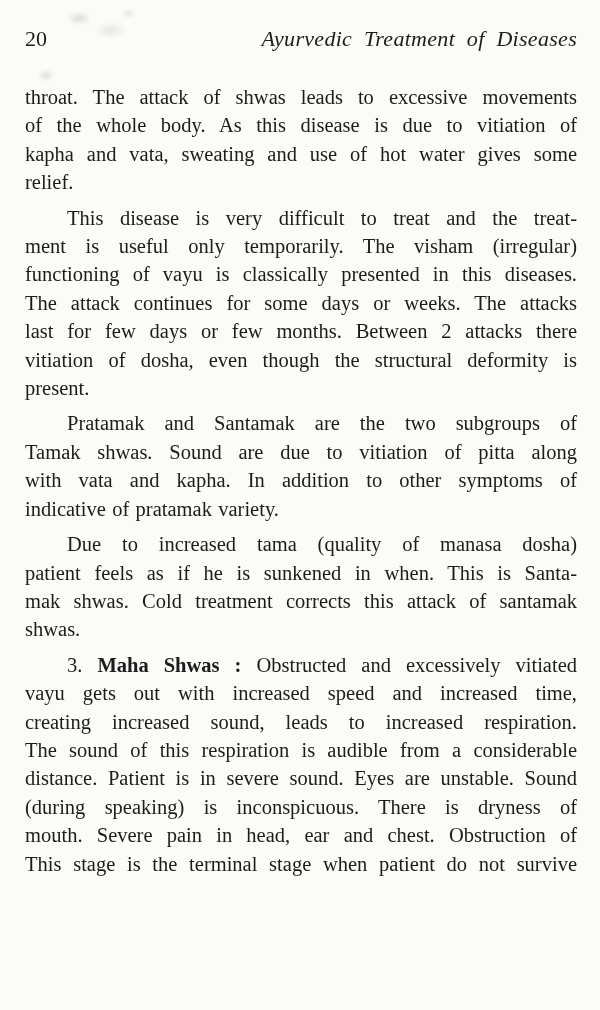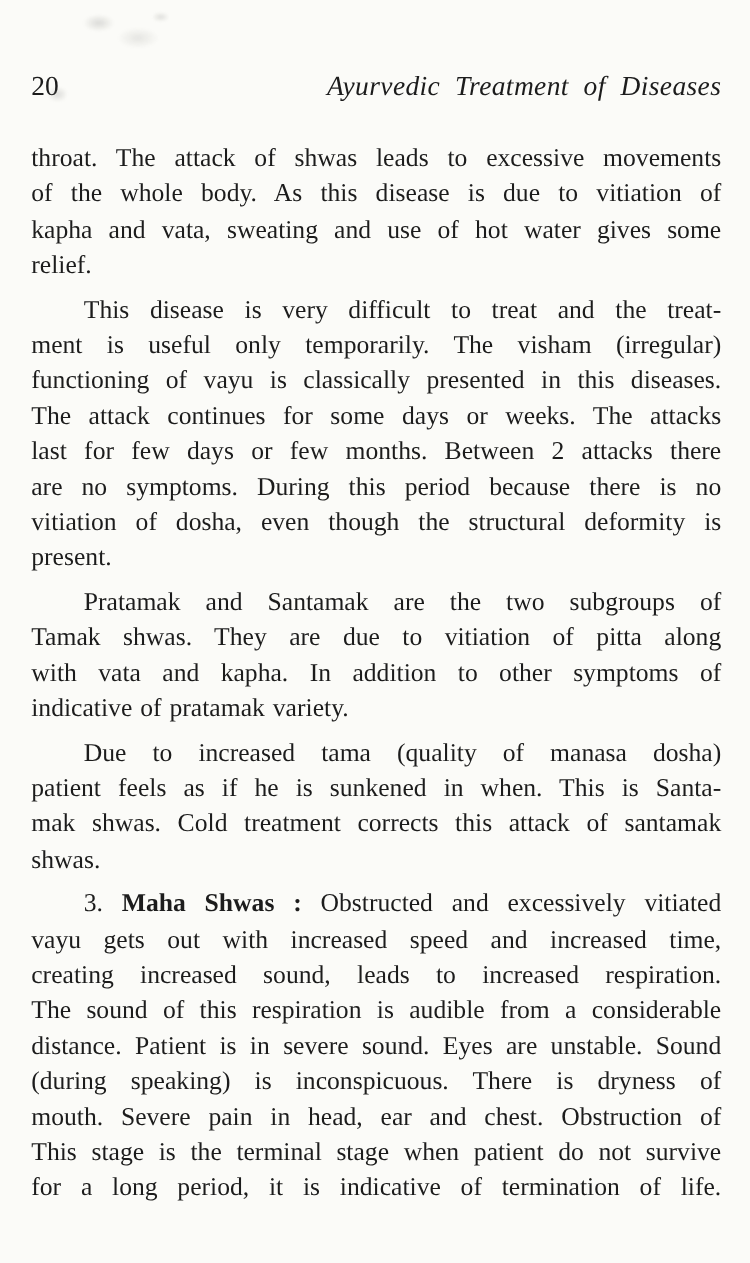--- a/index.html
+++ b/index.html
@@ -28,21 +28,21 @@
   }
   .smudge-b {
     left:28px; top:55px; width:36px; height:34px;
     background:radial-gradient(ellipse 12px 9px at 50% 60%, rgba(115,115,110,.22), transparent 70%);
     filter:blur(1px);
   }
   .running-head {
     display:flex; justify-content:space-between; align-items:baseline;
     font-size:22px; line-height:26px;
   }
-  .head-title { font-style:italic; word-spacing:6px; letter-spacing:.3px;margin-top:30px; }
+  .head-title { font-style:italic; word-spacing:6px; letter-spacing:.3px; }
   .body-text {
     margin-top:31px;
     font-size:20.5px;
     line-height:28.4px;
   }
   .paragraph + .paragraph { margin-top:7px; }
   .line {
     text-align:justify;
     -moz-text-align-last:justify;
     text-align-last:justify;
@@ -73,41 +73,39 @@
         <div class="line">of the whole body. As this disease is due to vitiation of</div>
         <div class="line">kapha and vata, sweating and use of hot water gives some</div>
         <div class="line flush">relief.</div>
       </div>
       <div class="paragraph">
         <div class="line indent">This disease is very difficult to treat and the treat-</div>
         <div class="line">ment is useful only temporarily. The visham (irregular)</div>
         <div class="line">functioning of vayu is classically presented in this diseases.</div>
         <div class="line">The attack continues for some days or weeks. The attacks</div>
         <div class="line">last for few days or few months. Between 2 attacks there</div>
-        <div class="line">are no symptoms. During this period because there is no</div>
         <div class="line">vitiation of dosha, even though the structural deformity is</div>
         <div class="line flush">present.</div>
       </div>
       <div class="paragraph">
         <div class="line indent">Pratamak and Santamak are the two subgroups of</div>
-        <div class="line">Tamak shwas. They are due to vitiation of pitta along</div>
+        <div class="line">Tamak shwas. Sound are due to vitiation of pitta along</div>
         <div class="line">with vata and kapha. In addition to other symptoms of</div>
         <div class="line flush">indicative of pratamak variety.</div>
       </div>
       <div class="paragraph">
         <div class="line indent">Due to increased tama (quality of manasa dosha)</div>
         <div class="line">patient feels as if he is sunkened in when. This is Santa-</div>
         <div class="line">mak shwas. Cold treatment corrects this attack of santamak</div>
         <div class="line flush">shwas.</div>
       </div>
       <div class="paragraph">
         <div class="line indent"><span>3. </span><span class="bold-run">Maha Shwas :</span><span> Obstructed and excessively vitiated</span></div>
         <div class="line">vayu gets out with increased speed and increased time,</div>
         <div class="line">creating increased sound, leads to increased respiration.</div>
         <div class="line">The sound of this respiration is audible from a considerable</div>
         <div class="line">distance. Patient is in severe sound. Eyes are unstable. Sound</div>
         <div class="line">(during speaking) is inconspicuous. There is dryness of</div>
         <div class="line">mouth. Severe pain in head, ear and chest. Obstruction of</div>
         <div class="line">This stage is the terminal stage when patient do not survive</div>
-        <div class="line">for a long period, it is indicative of termination of life.</div>
       </div>
     </div>
 </div>
 
 </body></html>

